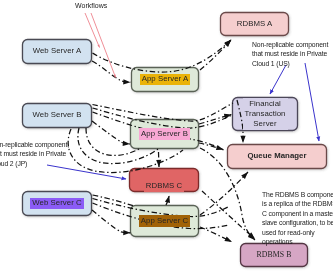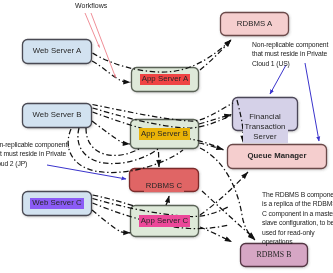--- a/index.html
+++ b/index.html
@@ -91,27 +91,27 @@
         <path d="M286,65 L270,94" fill="none" stroke="#3A33CC" stroke-width="1" marker-end="url(#ahb)"></path>
         <path d="M305,63 L319,141" fill="none" stroke="#3A33CC" stroke-width="1" marker-end="url(#ahb)"></path>
         <path d="M47,165 L126,179" fill="none" stroke="#3A33CC" stroke-width="1" marker-end="url(#ahb)"></path>
       </g>
   </svg>
 
   <div id="labels">
       <div class="nodelabel" style="left: 22px; top: 39px; width: 70px; height: 25px;"><span style="background: rgb(210, 226, 240); padding: 0.5px 2px;">Web Server A</span></div>
       <div class="nodelabel" style="left: 22px; top: 103px; width: 70px; height: 25px; border-radius: 11px;"><span style="background: rgb(210, 226, 240); padding: 0.5px 2px;">Web Server B</span></div>
       <div class="nodelabel" style="left: 22px; top: 191px; width: 70px; height: 25px;"><span style="background: #8b5cf6; padding: 0.5px 2px;">Web Server C</span></div>
-      <div class="nodelabel" style="left: 131px; top: 67px; width: 68px; height: 25px;"><span style="background: #ef4444; padding: 0.5px 2px;">App Server A</span></div>
-      <div class="nodelabel" style="left: 130px; top: 119px; width: 69px; height: 30px;"><span style="background: #eab308; padding: 0.5px 2px;">App Server B</span></div>
-      <div class="nodelabel" style="left: 130px; top: 205px; width: 69px; height: 32px;"><span style="background: #ec4899; padding: 0.5px 2px;">App Server C</span></div>
+      <div class="nodelabel" style="left: 131px; top: 67px; width: 68px; height: 25px;"><span style="background: #eab308; padding: 0.5px 2px;">App Server A</span></div>
+      <div class="nodelabel" style="left: 130px; top: 119px; width: 69px; height: 30px;"><span style="background: #f9a8d4; padding: 0.5px 2px;">App Server B</span></div>
+      <div class="nodelabel" style="left: 130px; top: 205px; width: 69px; height: 32px;"><span style="background: #a16207; padding: 0.5px 2px;">App Server C</span></div>
       <div class="nodelabel" style="left: 220px; top: 12px; width: 69px; height: 24px;"><span style="background: rgb(245, 206, 206); padding: 0.5px 2px;">RDBMS A</span></div>
       <div class="nodelabel" style="left: 129px; top: 168px; width: 70px; height: 24px; align-items: flex-end;"><span style="background: rgb(224, 101, 101); padding: 0.5px 2px;">RDBMS C</span></div>
       <div class="nodelabel" style="left: 240px; top: 243px; width: 68px; height: 24px;"><span style="background: rgb(214, 166, 196); padding: 0.5px 2px; font-family: Liberation Serif, serif;">RDBMS B</span></div>
-      <div class="nodelabel" style="left: 232px; top: 97px; width: 66px; height: 34px; margin-top: 13px;"><span style="background: rgb(213, 209, 232); padding: 0.5px 2px;">Financial
+      <div class="nodelabel" style="left: 232px; top: 97px; width: 66px; height: 34px;"><span style="background: rgb(213, 209, 232); padding: 0.5px 2px;">Financial
 Transaction
 Server</span></div>
       <div class="nodelabel" style="left: 227px; top: 144px; width: 100px; height: 25px;"><span style="background: rgb(245, 206, 206); padding: 0.5px 2px; font-weight: bold;">Queue Manager</span></div>
       <div class="ann" style="left: 252px; top: 40px; width: 95px;">Non-replicable component
 that must reside in Private
 Cloud 1 (US)</div>
       <div class="ann" style="left: -9px; top: 140px; width: 95px;">Non-replicable component,
 that must reside in Private
 Cloud 2 (JP)</div>
       <div class="ann" style="left: 262px; top: 190px; width: 95px;">The RDBMS B component

